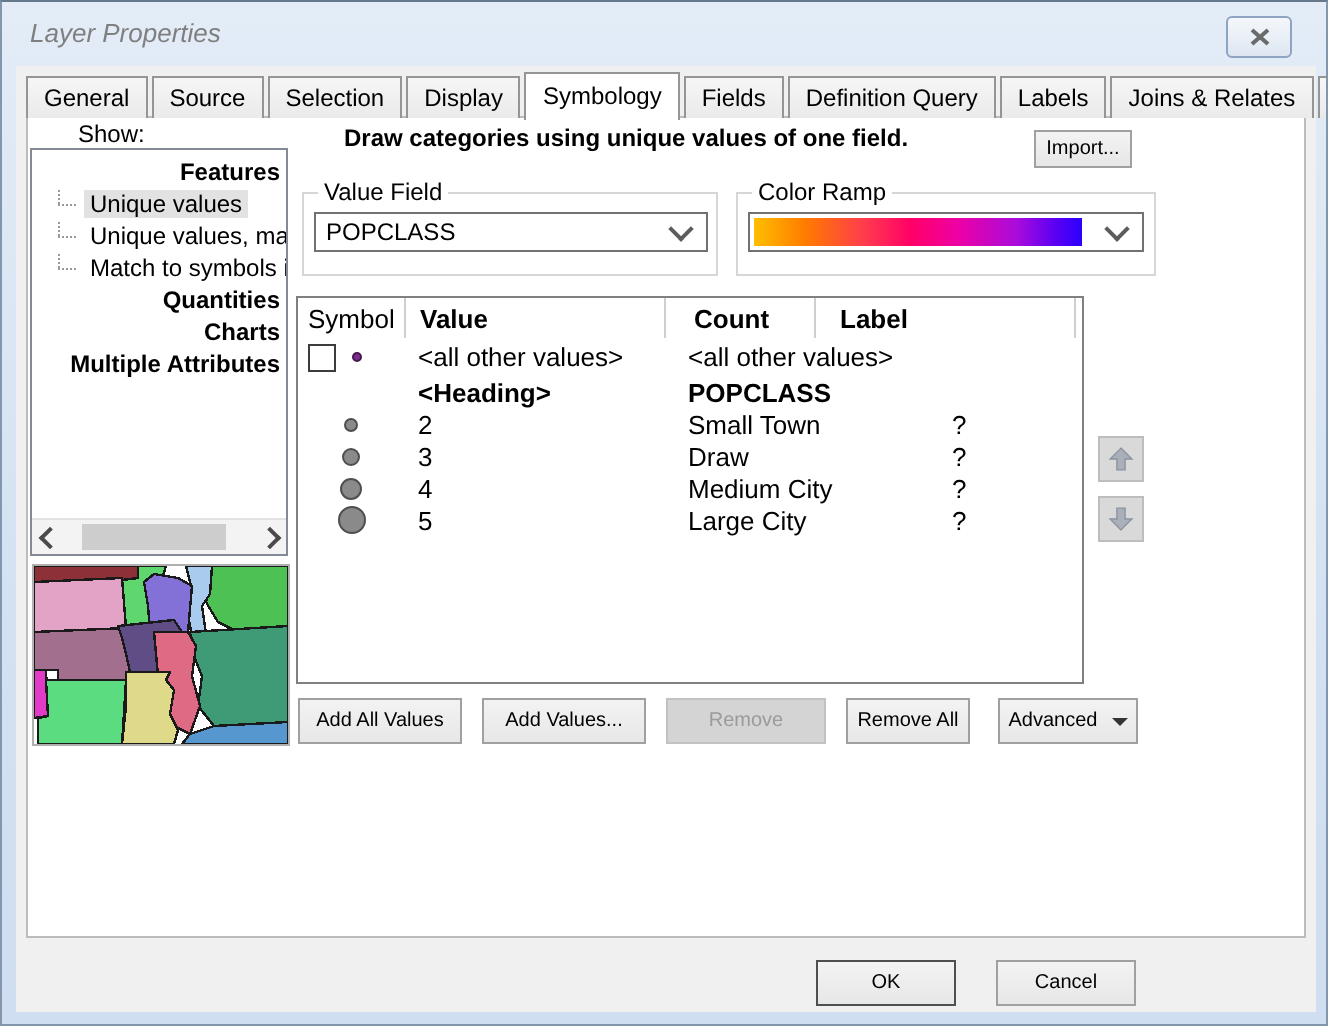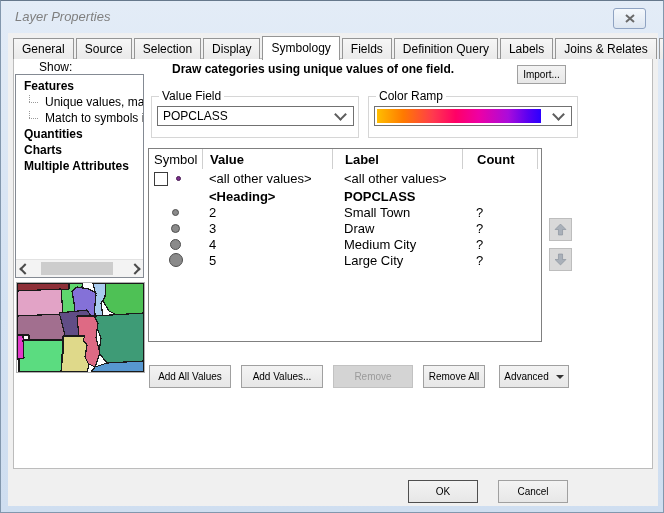--- a/index.html
+++ b/index.html
@@ -60,32 +60,32 @@
   .cell{box-sizing:border-box;white-space:nowrap;overflow:hidden;display:flex;align-items:center;height:100%;}
   .c-sym{width:53px;padding-left:5px;}
   .c-val{width:130px;padding-left:7px;}
   .c-lab{width:130px;padding-left:12px;}
   .c-cnt{width:75px;padding-left:14px;}
   .c-fill{flex:1;}
   .thead .c-val,.thead .c-lab,.thead .c-cnt{font-weight:bold;}
   .thead .c-val,.thead .c-lab,.thead .c-cnt,.thead .c-fill{border-left:1px solid #cfcfcf;}
   .r1{height:19px;}
   .r{height:16px;}
-  .bold{font-weight:bold;}
+  .bold{font-weight:bold;text-align:right;}
   .checkbox{width:12px;height:12px;border:1px solid #3c3c3c;background:#fff;display:inline-block;}
   .dot{border-radius:50%;background:#8a8a8a;border:1px solid #4f4f4f;box-sizing:border-box;}
   .dot.purple{width:5px;height:5px;background:#7b2d8b;border-color:#45184f;margin-left:8px;}
   .sym-center{justify-content:center;padding-left:0;}
   .d7{width:7px;height:7px;} .d9{width:9px;height:9px;} .d11{width:11px;height:11px;} .d14{width:14px;height:14px;}
   
   .move-btn{left:548px;width:23px;height:23px;background:#d9d9d9;border:1px solid #bdbdbd;box-sizing:border-box;
             display:flex;align-items:center;justify-content:center;}
   .btn-up{top:217px;} .btn-down{top:247px;}
   
-  .act{top:364px;height:23px;}
+  .act{top:348px;height:23px;}
   .b-addall{left:148px;width:82px;} .b-addval{left:240px;width:82px;} .b-remove{left:332px;width:80px;}
   .b-removeall{left:422px;width:62px;} .b-advanced{left:498px;width:70px;}
   .caret{width:0;height:0;border-left:4px solid transparent;border-right:4px solid transparent;border-top:4px solid #333;margin-left:7px;}
   
   .f-ok{left:407px;top:479px;width:70px;height:23px;border:1px solid #4f4f4f;}
   .f-cancel{left:497px;top:479px;width:70px;height:23px;}
   .f-apply{left:587px;top:479px;width:70px;height:23px;margin-top:44px;}
 </style>
 </head>
 <body>
@@ -116,20 +116,21 @@
     <div class="tab">Joins &amp; Relates</div>
     <div class="tab">Time</div>
 
   </div>
 
   <div class="abs show-label">Show:</div>
 
   <div class="abs tree">
     <div class="tree-items">
       <div class="tree-row bold"><span class="lbl">Features</span></div>
+      <div class="tree-row tree-child"><span class="lbl selected">Unique values</span></div>
       <div class="tree-row tree-child"><span class="lbl">Unique values, many</span></div>
       <div class="tree-row tree-child last"><span class="lbl">Match to symbols in a</span></div>
       <div class="tree-row bold"><span class="lbl">Quantities</span></div>
       <div class="tree-row bold"><span class="lbl">Charts</span></div>
       <div class="tree-row bold"><span class="lbl">Multiple Attributes</span></div>
     </div>
     <div class="tree-scroll">
       <div class="scr-arrow">
           <span class="chev-l"></span>
         </div>
@@ -177,22 +178,22 @@
   </div>
   <div class="abs combo combo-cr">
     <span class="ramp"></span>
     <span class="chev-d"></span>
   </div>
 
   <div class="abs utable">
     <div class="trow thead">
       <div class="cell c-sym">Symbol</div>
       <div class="cell c-val">Value</div>
+      <div class="cell c-cnt">Count</div>
       <div class="cell c-lab">Label</div>
-      <div class="cell c-cnt">Count</div>
       <div class="cell c-fill"></div>
     </div>
     <div class="trow r1">
       <div class="cell c-sym">
           <span class="checkbox"></span>
           <span class="dot purple"></span>
         </div>
       <div class="cell c-val">&lt;all other values&gt;</div>
       <div class="cell c-lab">&lt;all other values&gt;</div>
       <div class="cell c-cnt"></div>

